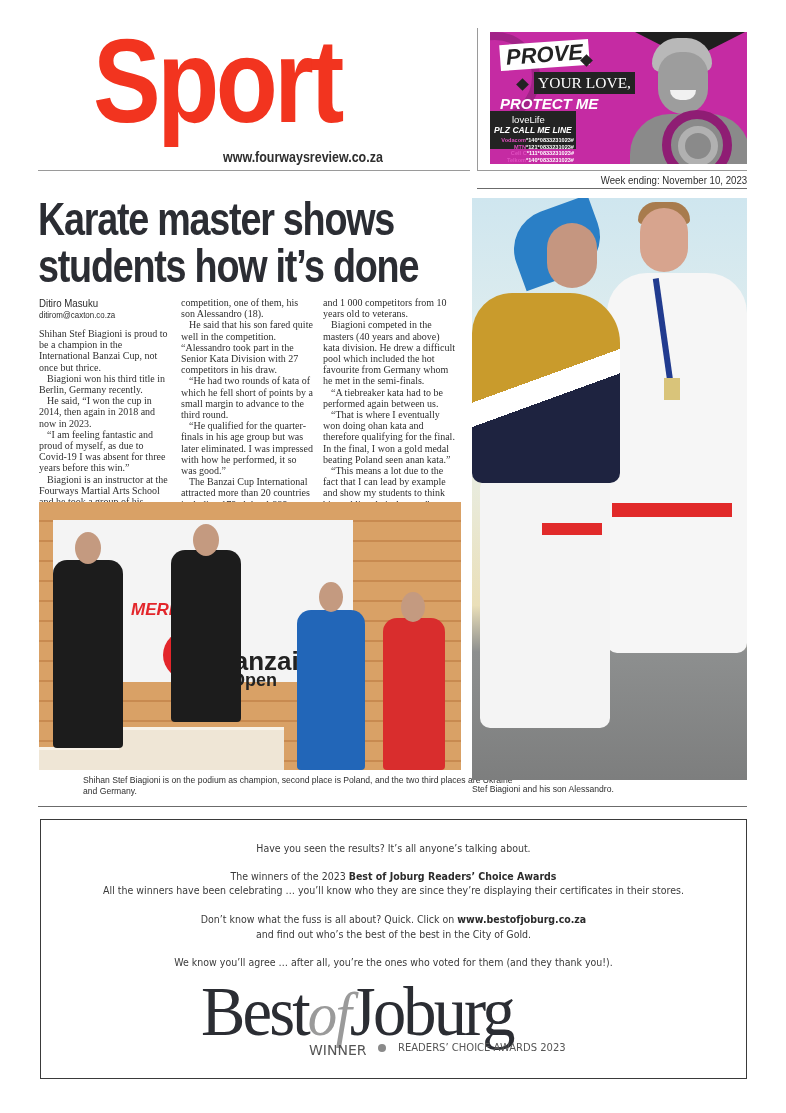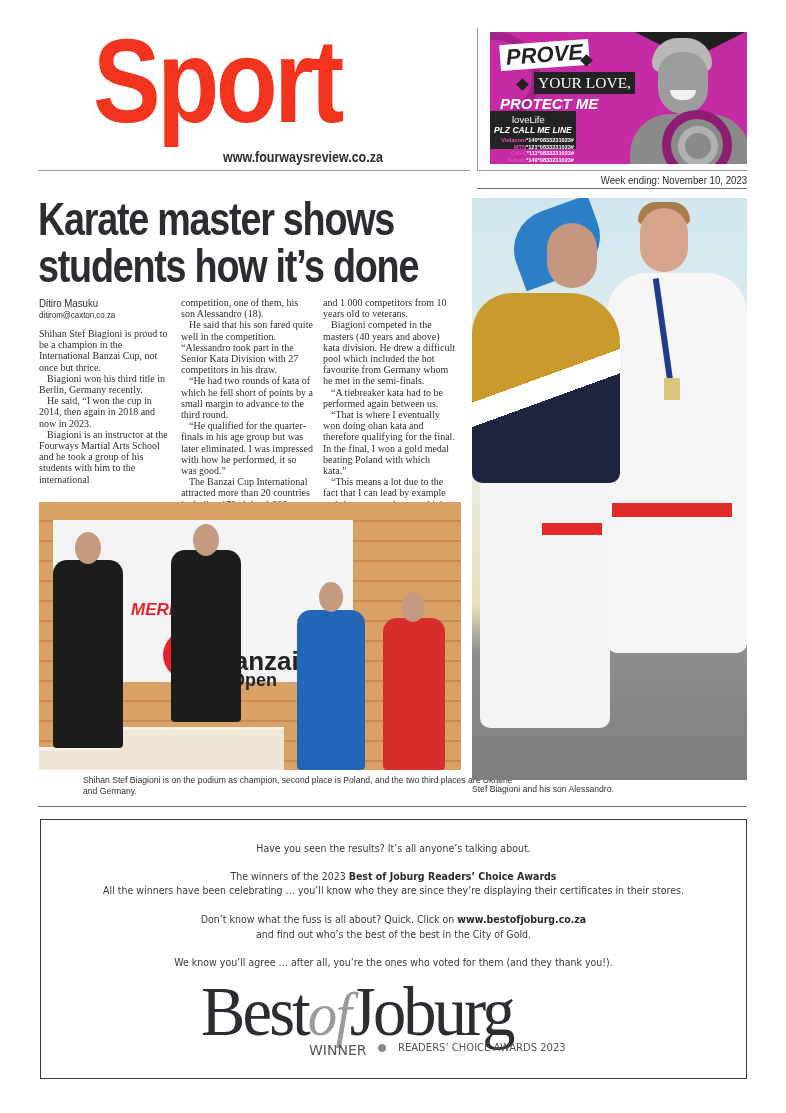--- a/index.html
+++ b/index.html
@@ -142,34 +142,35 @@
   <div>students how it’s done</div>
 </h1>
 
 <div class="byline">Ditiro Masuku</div>
 <div class="byline-email">ditirom@caxton.co.za</div>
 
 <div class="col col1">
   <p>Shihan Stef Biagioni is proud to be a champion in the International Banzai Cup, not once but thrice.</p>
   <p class="indent">Biagioni won his third title in Berlin, Germany recently.</p>
   <p class="indent">He said, “I won the cup in 2014, then again in 2018 and now in 2023.</p>
+  <p class="indent">“I am feeling fantastic and proud of myself, as due to Covid-19 I was absent for three years before this win.”</p>
   <p class="indent">Biagioni is an instructor at the Fourways Martial Arts School and he took a group of his students with him to the international</p>
 </div>
 <div class="col col2">
   <p>competition, one of them, his son Alessandro (18).</p>
   <p class="indent">He said that his son fared quite well in the competition. “Alessandro took part in the Senior Kata Division with 27 competitors in his draw.</p>
   <p class="indent">“He had two rounds of kata of which he fell short of points by a small margin to advance to the third round.</p>
   <p class="indent">“He qualified for the quarter-finals in his age group but was later eliminated. I was impressed with how he performed, it so was good.”</p>
   <p class="indent">The Banzai Cup International attracted more than 20 countries including 179 clubs, 1 229 entries</p>
 </div>
 <div class="col col3">
   <p>and 1 000 competitors from 10 years old to veterans.</p>
   <p class="indent">Biagioni competed in the masters (40 years and above) kata division. He drew a difficult pool which included the hot favourite from Germany whom he met in the semi-finals.</p>
   <p class="indent">“A tiebreaker kata had to be performed again between us.</p>
-  <p class="indent">“That is where I eventually won doing ohan kata and therefore qualifying for the final. In the final, I won a gold medal beating Poland with which kata.”</p>
+  <p class="indent">“That is where I eventually won doing ohan kata and therefore qualifying for the final. In the final, I won a gold medal beating Poland seen anan kata.”</p>
   <p class="indent">“This means a lot due to the fact that I can lead by example and show my students to think big and live their dreams.”</p>
 </div>
 
 <div class="photo podium-photo">
   <div class="banner">
     <div class="meri">MERI</div>
     <div class="redsun"></div>
     <div class="banner-text">Banzai</div>
     <div class="banner-open">Open</div>
   </div>

